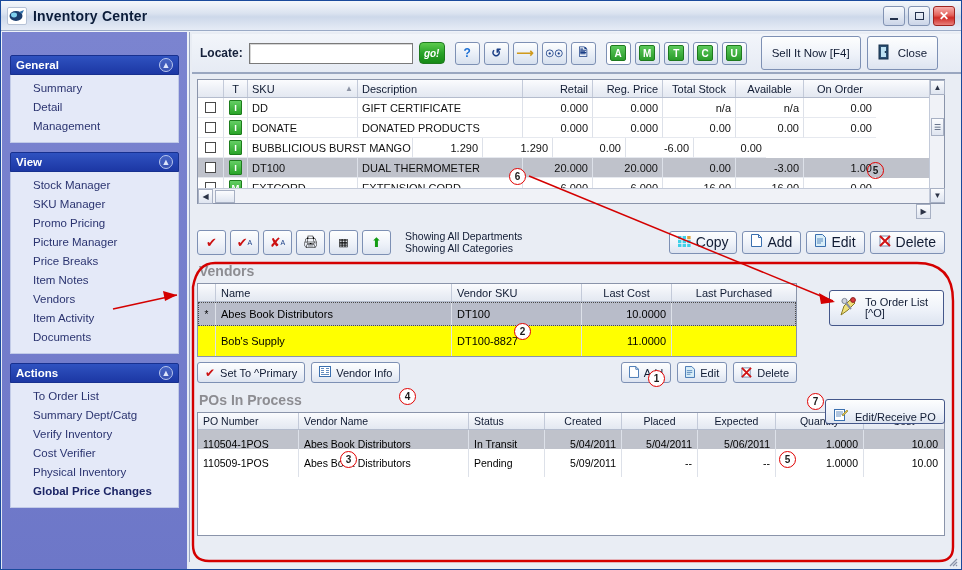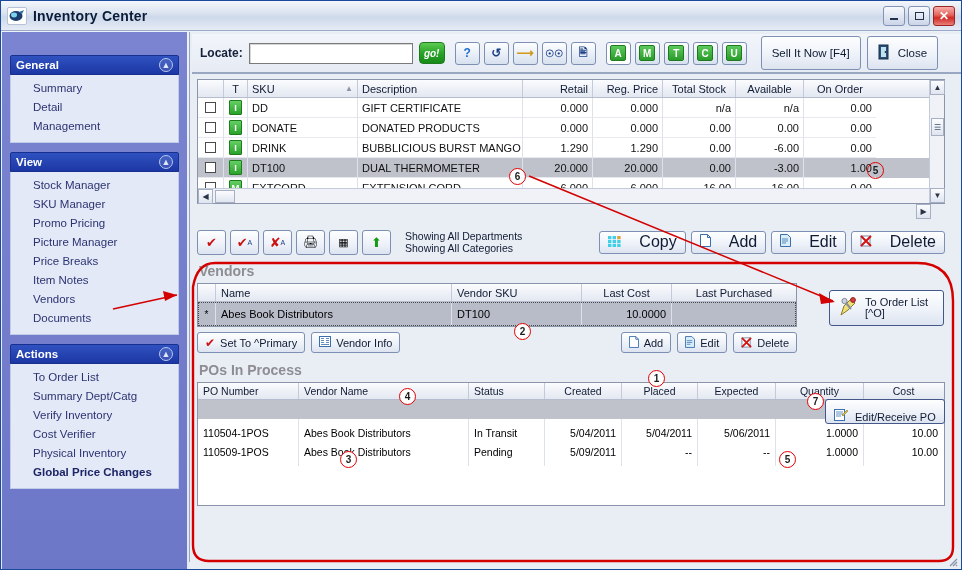--- a/index.html
+++ b/index.html
@@ -190,21 +190,21 @@
     width:29px; height:25px; margin-right:4px;
     border:1px solid #7d90b4; border-radius:3px;
     background: linear-gradient(180deg,#fdfefe 0%,#eef2f9 55%,#dde4f0 100%);
     display:flex; align-items:center; justify-content:center; font-size:13px;
   }
   .showing { margin-left:10px; font-size:10.5px; line-height:12px; color:#101b33; }
   .rbtn {
     height:23px; padding:0 8px; margin-left:5px;
     border:1px solid #7d90b4; border-radius:3px;
     background: linear-gradient(180deg,#fdfefe 0%,#eef2f9 55%,#dde4f0 100%);
-    display:flex; align-items:center; gap:18px; font-size:16px; color:#101b33;
+    display:flex; align-items:center; gap:5px; font-size:14px; color:#101b33;
   }
 
   
   #vendorsec { position:absolute; left:196px; top:262px; width:748px; height:300px; }
   .sec-title { font-size:14px; font-weight:bold; color:#8d8d92; margin:0 0 4px 2px; }
   #vendtable { width:600px; border:1px solid #8a94aa; background:#fff; }
   .vhdr { display:flex; height:18px;
     background: linear-gradient(180deg,#fbfcfe 0%,#eef1f7 50%,#e3e8f1 100%);
     border-bottom:1px solid #b4bccd; font-size:11px; color:#101b33; }
   .vhdr > div { border-right:1px solid #c3cad9; padding:1px 5px; display:flex; align-items:center; }
@@ -226,21 +226,21 @@
     display:flex; align-items:center; gap:5px; font-size:11px; color:#101b33;
   }
 
   
   #potable { width:748px; border:1px solid #8a94aa; background:#fff; height:124px; }
   .phdr { display:flex; height:17px;
     background: linear-gradient(180deg,#fbfcfe 0%,#eef1f7 50%,#e3e8f1 100%);
     border-bottom:1px solid #b4bccd; font-size:10.5px; color:#101b33; }
   .phdr > div { border-right:1px solid #c3cad9; padding:1px 5px; display:flex; align-items:center; }
   .prow { display:flex; height:19px; font-size:10.5px; }
-  .prow > div { border-right:1px solid #dde1e9; padding:14px 5px; display:flex; align-items:center;margin-top:19px; }
+  .prow > div { border-right:1px solid #dde1e9; padding:14px 5px; display:flex; align-items:center; }
   .prow.sel { background:#bfc2cb; }
   .p-num { width:101px; }
   .p-ven { width:170px; }
   .p-sta { width:76px; }
   .p-cre { width:77px; justify-content:flex-end; }
   .p-pla { width:76px; justify-content:flex-end; }
   .p-exp { width:78px; justify-content:flex-end; }
   .p-qty { width:88px; justify-content:flex-end; }
   .p-cost{ width:79px; justify-content:flex-end; border-right:none !important; }
 
@@ -313,20 +313,21 @@
         <span class="chev">▲</span>
       </div>
       <div class="panel-body">
         <div class="nav-item">Stock Manager</div>
         <div class="nav-item">SKU Manager</div>
         <div class="nav-item">Promo Pricing</div>
         <div class="nav-item">Picture Manager</div>
         <div class="nav-item">Price Breaks</div>
         <div class="nav-item">Item Notes</div>
         <div class="nav-item">Vendors</div>
+        <div class="nav-item">Item Activity</div>
         <div class="nav-item">Documents</div>
       </div>
     </div>
 
     <div class="panel">
       <div class="panel-hdr">
         <span>Actions</span>
         <span class="chev">▲</span>
       </div>
       <div class="panel-body">
@@ -443,21 +444,20 @@
       <div class="c-oo">0.00</div>
     </div>
 
     <div class="grow">
       <div class="c-chk">
           <span class="chkbox"></span>
         </div>
       <div class="c-t">
           <span class="tbadge">I</span>
         </div>
-      <div class="c-sku">DRINK</div>
       <div class="c-desc">BUBBLICIOUS BURST MANGO PEAC</div>
       <div class="c-num">1.290</div>
       <div class="c-num">1.290</div>
       <div class="c-ts">0.00</div>
       <div class="c-av">-6.00</div>
       <div class="c-oo">0.00</div>
     </div>
 
     <div class="grow sel">
       <div class="c-chk">
@@ -591,20 +591,27 @@
         <div class="v-cost" style="justify-content:center;">Last Cost</div>
         <div class="v-last" style="justify-content:center;">Last Purchased</div>
       </div>
       <div class="vrow sel">
         <div class="v-star">*</div>
         <div class="v-name">Abes Book Distributors</div>
         <div class="v-sku">DT100</div>
         <div class="v-cost">10.0000</div>
         <div class="v-last"></div>
       </div>
+      <div class="vrow hl" style="height:30px;">
+        <div class="v-star"></div>
+        <div class="v-name">Bob's Supply</div>
+        <div class="v-sku">DT100-8827</div>
+        <div class="v-cost">11.0000</div>
+        <div class="v-last"></div>
+      </div>
     </div>
 
     <div id="vbtnrow">
       <div class="vbtn">
         <span style="color:#cc1111;font-size:12px;">✔</span>
         <span>Set To ^Primary</span>
       </div>
       <div class="vbtn">
         <span>
           <svg width="12" height="11" viewBox="0 0 12 11">

